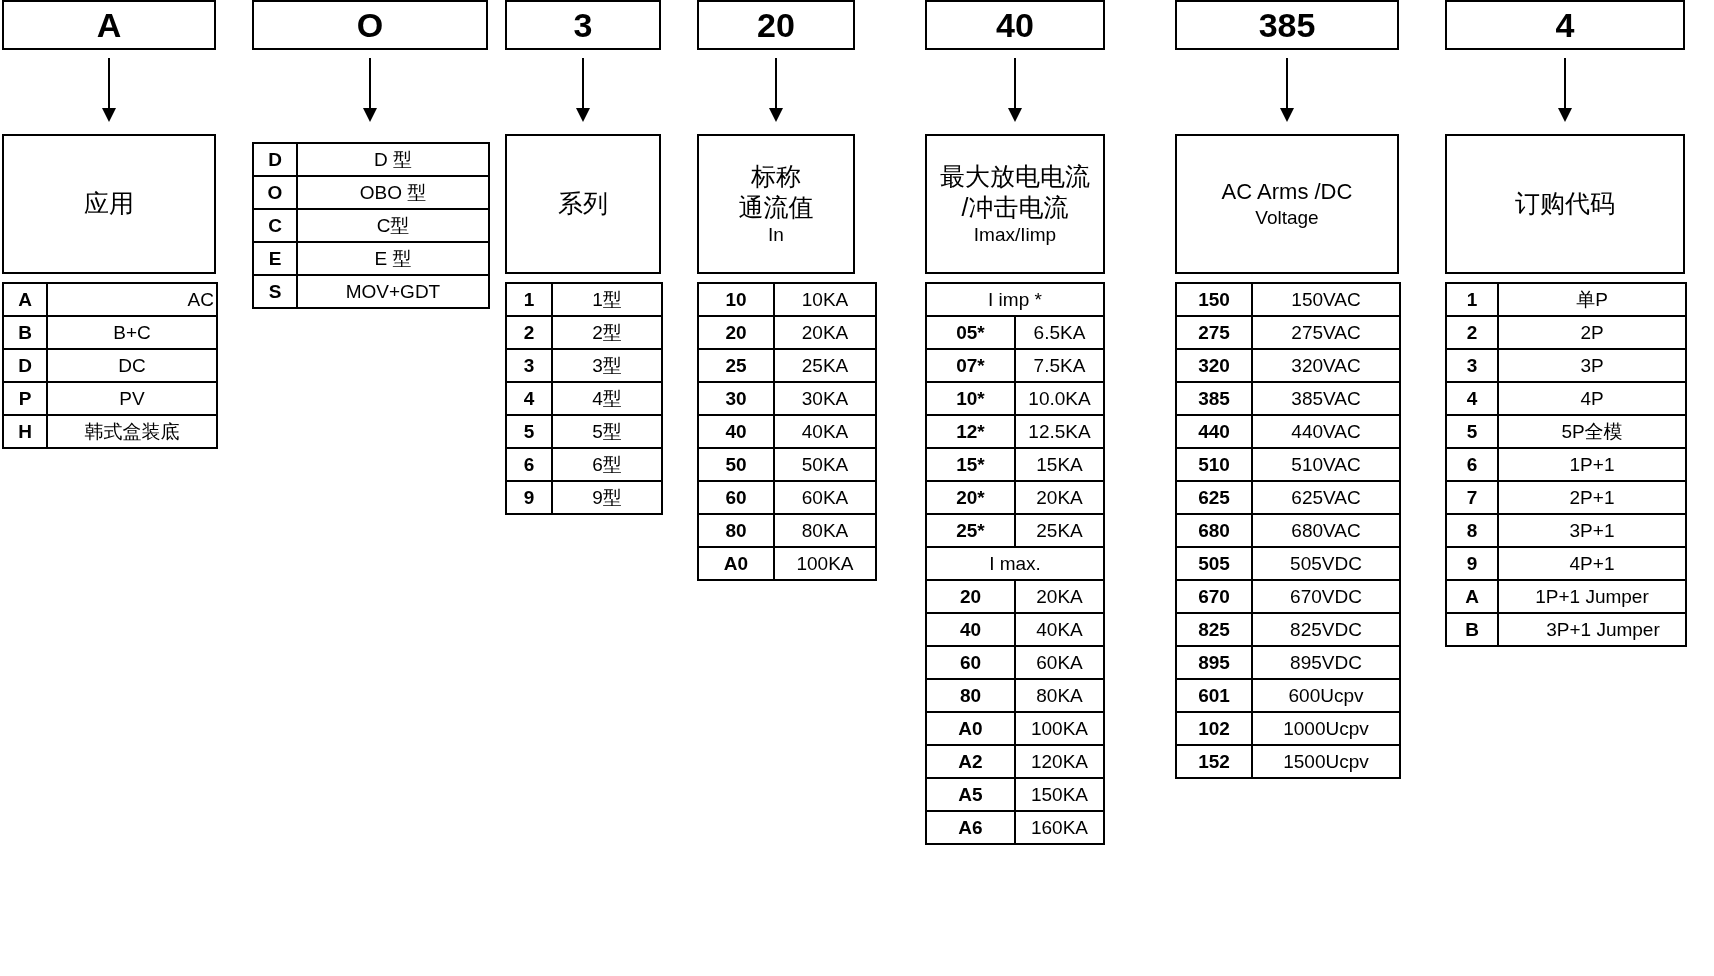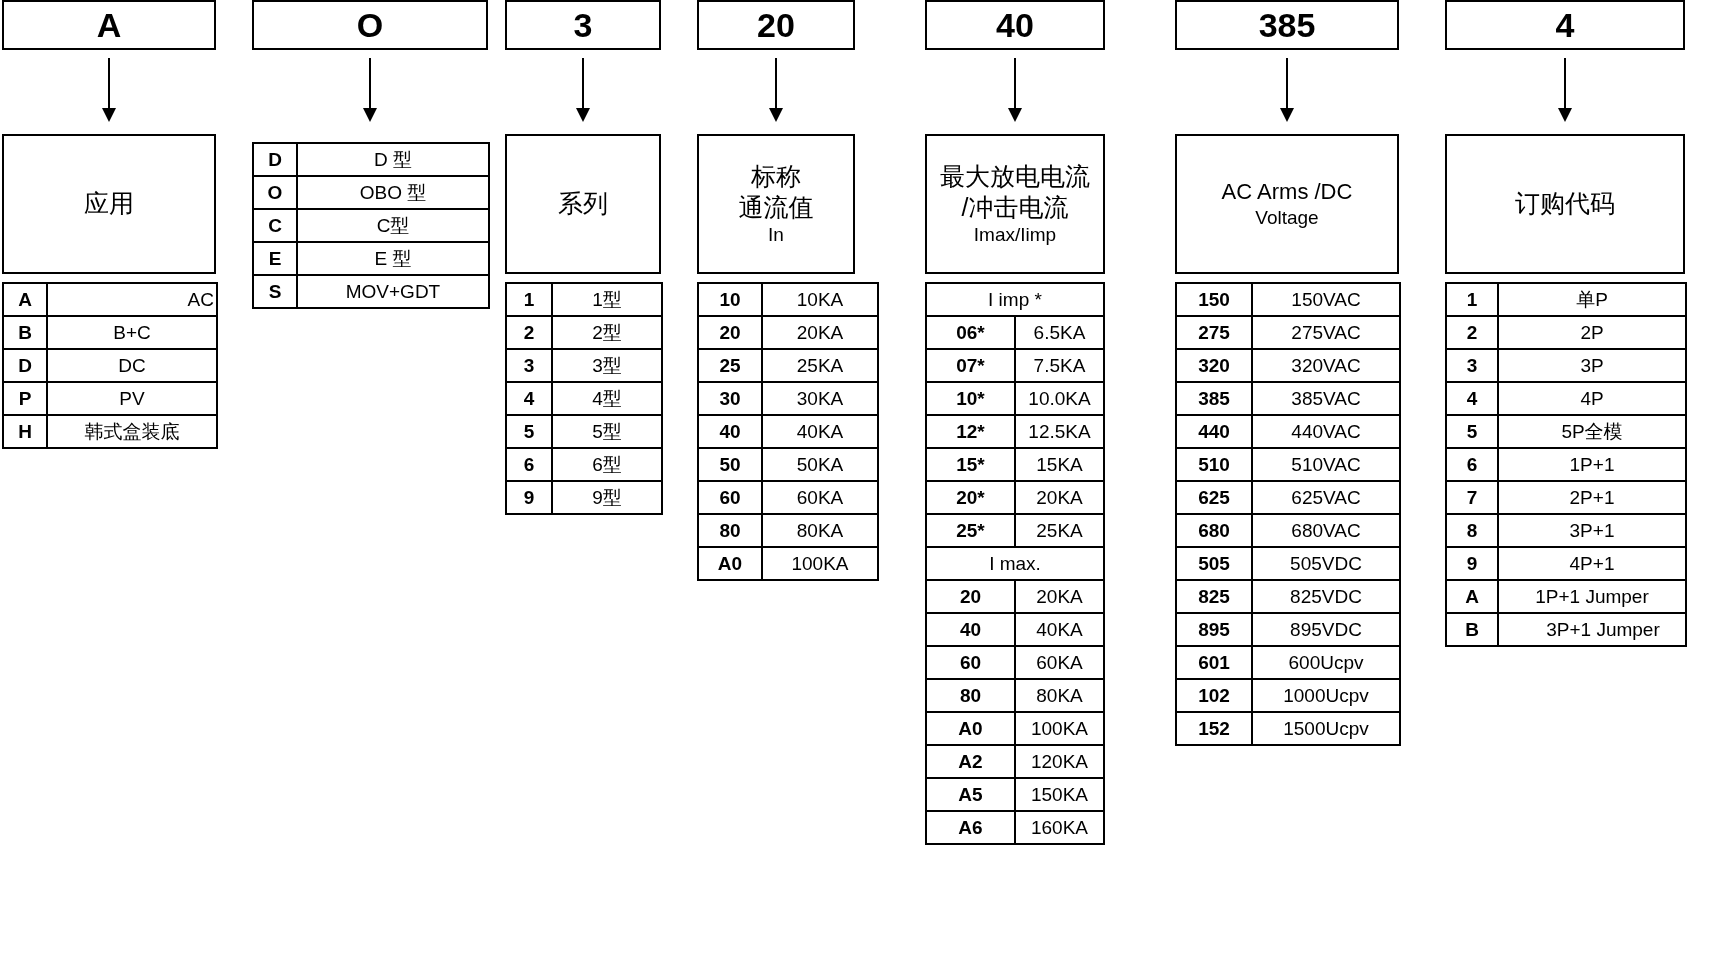--- a/index.html
+++ b/index.html
@@ -237,22 +237,22 @@
       </div>
       <div class="header-box" style="height: 140px;">
         <div class="header-line header-cn">标称</div>
         <div class="header-line header-cn">通流值</div>
         <div class="header-line header-sub">In</div>
       </div>
       <div class="gap"></div>
       <table class="data" style="width: 158px;">
         <tbody>
           <tr>
-            <td class="key" style="width: 64px;">10</td>
-            <td style="width: 116px;">10KA</td>
+            <td class="key" style="width: 76px;">10</td>
+            <td style="width: 102px;">10KA</td>
           </tr>
           <tr>
             <td class="key" style="width: 56px;">20</td>
             <td style="width: 102px;">20KA</td>
           </tr>
           <tr>
             <td class="key" style="width: 56px;">25</td>
             <td style="width: 102px;">25KA</td>
           </tr>
           <tr>
@@ -293,21 +293,21 @@
         <div class="header-line header-cn">/冲击电流</div>
         <div class="header-line header-sub">Imax/Iimp</div>
       </div>
       <div class="gap"></div>
       <table class="data" style="width: 180px;">
         <tbody>
           <tr>
             <td colspan="2" class="span">I imp *</td>
           </tr>
           <tr>
-            <td class="key" style="width: 76px;">06*</td>
+            <td class="key" style="width: 76px;">05*</td>
             <td style="width: 104px;">6.5KA</td>
           </tr>
           <tr>
             <td class="key" style="width: 76px;">07*</td>
             <td style="width: 104px;">7.5KA</td>
           </tr>
           <tr>
             <td class="key" style="width: 76px;">10*</td>
             <td style="width: 104px;">10.0KA</td>
           </tr>
@@ -408,20 +408,24 @@
           </tr>
           <tr>
             <td class="key" style="width: 76px;">680</td>
             <td style="width: 148px;">680VAC</td>
           </tr>
           <tr>
             <td class="key" style="width: 76px;">505</td>
             <td style="width: 148px;">505VDC</td>
           </tr>
           <tr>
+            <td class="key" style="width: 76px;">670</td>
+            <td style="width: 148px;">670VDC</td>
+          </tr>
+          <tr>
             <td class="key" style="width: 76px;">825</td>
             <td style="width: 148px;">825VDC</td>
           </tr>
           <tr>
             <td class="key" style="width: 76px;">895</td>
             <td style="width: 148px;">895VDC</td>
           </tr>
           <tr>
             <td class="key" style="width: 76px;">601</td>
             <td style="width: 148px;">600Ucpv</td>

